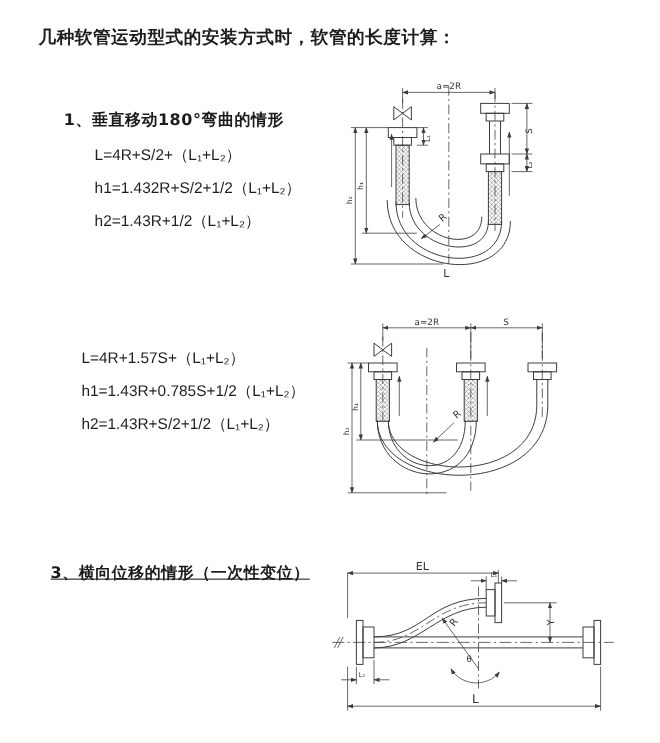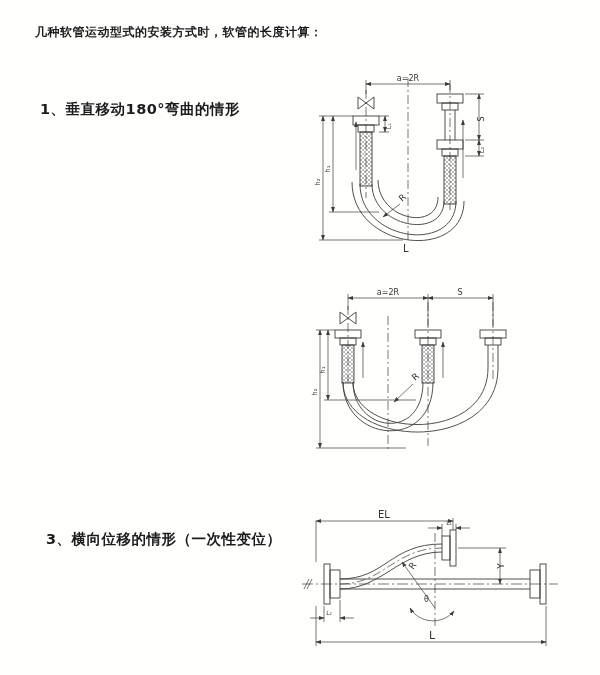--- a/index.html
+++ b/index.html
@@ -1,36 +1,41 @@
 <!DOCTYPE html>
 <html><head>
 <meta charset="utf-8">
 <style>
   html,body{margin:0;padding:0;background:#e8e8e8;}
   .page{position:relative;width:600px;height:675px;background:#fffffe;overflow:hidden;
         font-family:"DejaVu Sans",sans-serif;color:#222;}
-  .title{position:absolute;left:35px;top:24px;font-size:12px;font-weight:600;
+  .title{position:absolute;left:35px;top:24px;font-size:16px;font-weight:600;
          letter-spacing:.5px;color:#1c1c1c;}
   .sec{position:absolute;}
   .sec .hd{font-size:14.5px;font-weight:600;color:#1c1c1c;letter-spacing:.5px;}
   .sec .fs{margin-top:6px;margin-left:28px;}
   .sec .f{font-size:14px;line-height:30px;color:#1e1e1e;
           font-family:"Liberation Sans","DejaVu Sans",sans-serif;}
   .diag{position:absolute;}
   .diag text{font-family:"DejaVu Sans",sans-serif;fill:#333;}
 </style>
 </head>
 <body>
 
 <div class="page">
 
   <div class="title">几种软管运动型式的安装方式时，软管的长度计算：</div>
 
-  <div class="sec" style="left:40px;top:100px;">
+  <div class="sec" style="left:58px;top:100px;">
     <div class="hd">1、垂直移动180°弯曲的情形</div>
+    <div class="fs">
+      <div class="f">L=4R+S/2+（L₁+L₂）</div>
+      <div class="f">h1=1.432R+S/2+1/2（L₁+L₂）</div>
+      <div class="f">h2=1.43R+1/2（L₁+L₂）</div>
+    </div>
   </div>
 
   <svg class="diag" style="left:303px;top:70px;" width="280" height="185" viewBox="0 0 280 185">
     <defs>
       <pattern id="braidp" patternUnits="userSpaceOnUse" width="4" height="4">
         <path d="M0,4 L4,0 M0,0 L4,4" stroke="#8d8d8d" stroke-width="0.6" fill="none"></path>
       </pattern>
       <marker id="arr" viewBox="0 0 10 10" refX="9" refY="5" markerWidth="8" markerHeight="8" orient="auto-start-reverse">
         <path d="M0,1.5 L10,5 L0,8.5 z" fill="#3c3c3c"></path>
       </marker>
@@ -82,20 +87,25 @@
       <text x="181" y="49" text-anchor="middle" transform="rotate(-90 181 49)">S</text>
       <text x="181" y="80" font-size="6.5" text-anchor="middle" transform="rotate(-90 181 80)">L₂</text>
       <text x="17" y="112" font-size="7" text-anchor="middle" transform="rotate(-90 17 112)">h₂</text>
       <text x="27" y="99" font-size="7" text-anchor="middle" transform="rotate(-90 27 99)">h₁</text>
       <text x="99" y="132" font-size="9" transform="rotate(-40 99 132)">R</text>
       <text x="100" y="182" font-size="10">L</text>
     </g>
   </svg>
 
   <div class="sec" style="left:46px;top:304px;">
+    <div class="fs">
+      <div class="f">L=4R+1.57S+（L₁+L₂）</div>
+      <div class="f">h1=1.43R+0.785S+1/2（L₁+L₂）</div>
+      <div class="f">h2=1.43R+S/2+1/2（L₁+L₂）</div>
+    </div>
   </div>
 
   <svg class="diag" style="left:306px;top:286px;" width="282" height="172" viewBox="0 0 282 172">
     <g stroke="#3c3c3c" fill="none" stroke-width="0.9">
       <path d="M37,96 C37,156 127,166 127,96"></path>
       <path d="M47,96 C47,146 117,156 117,96"></path>
       <path d="M37,96 C37,162 192,168 192,82"></path>
       <path d="M47,96 C47,152 182,158 182,82"></path>
       <rect x="29" y="44" width="26" height="8"></rect>
       <rect x="34" y="52" width="16" height="7"></rect>
@@ -130,21 +140,21 @@
     </g>
     <g font-size="8">
       <text x="82" y="9" text-anchor="middle">a=2R</text>
       <text x="154" y="9" text-anchor="middle">S</text>
       <text x="11" y="106" font-size="7" text-anchor="middle" transform="rotate(-90 11 106)">h₂</text>
       <text x="19" y="84" font-size="7" text-anchor="middle" transform="rotate(-90 19 84)">h₁</text>
       <text x="109" y="95" font-size="9" transform="rotate(-40 109 95)">R</text>
     </g>
   </svg>
 
-  <div class="sec" style="left:46px;top:530px;">
+  <div class="sec" style="left:46px;top:511px;text-decoration:underline;">
     <div class="hd">3、横向位移的情形（一次性变位）</div>
   </div>
 
   <svg class="diag" style="left:298px;top:508px;" width="292" height="150" viewBox="0 0 292 150">
     <g stroke="#3c3c3c" fill="none" stroke-width="0.9">
 
       <rect x="26" y="56" width="6" height="40"></rect>
       <rect x="32" y="62" width="10" height="28"></rect>
 
       <line x1="42" y1="71" x2="232" y2="71"></line>

